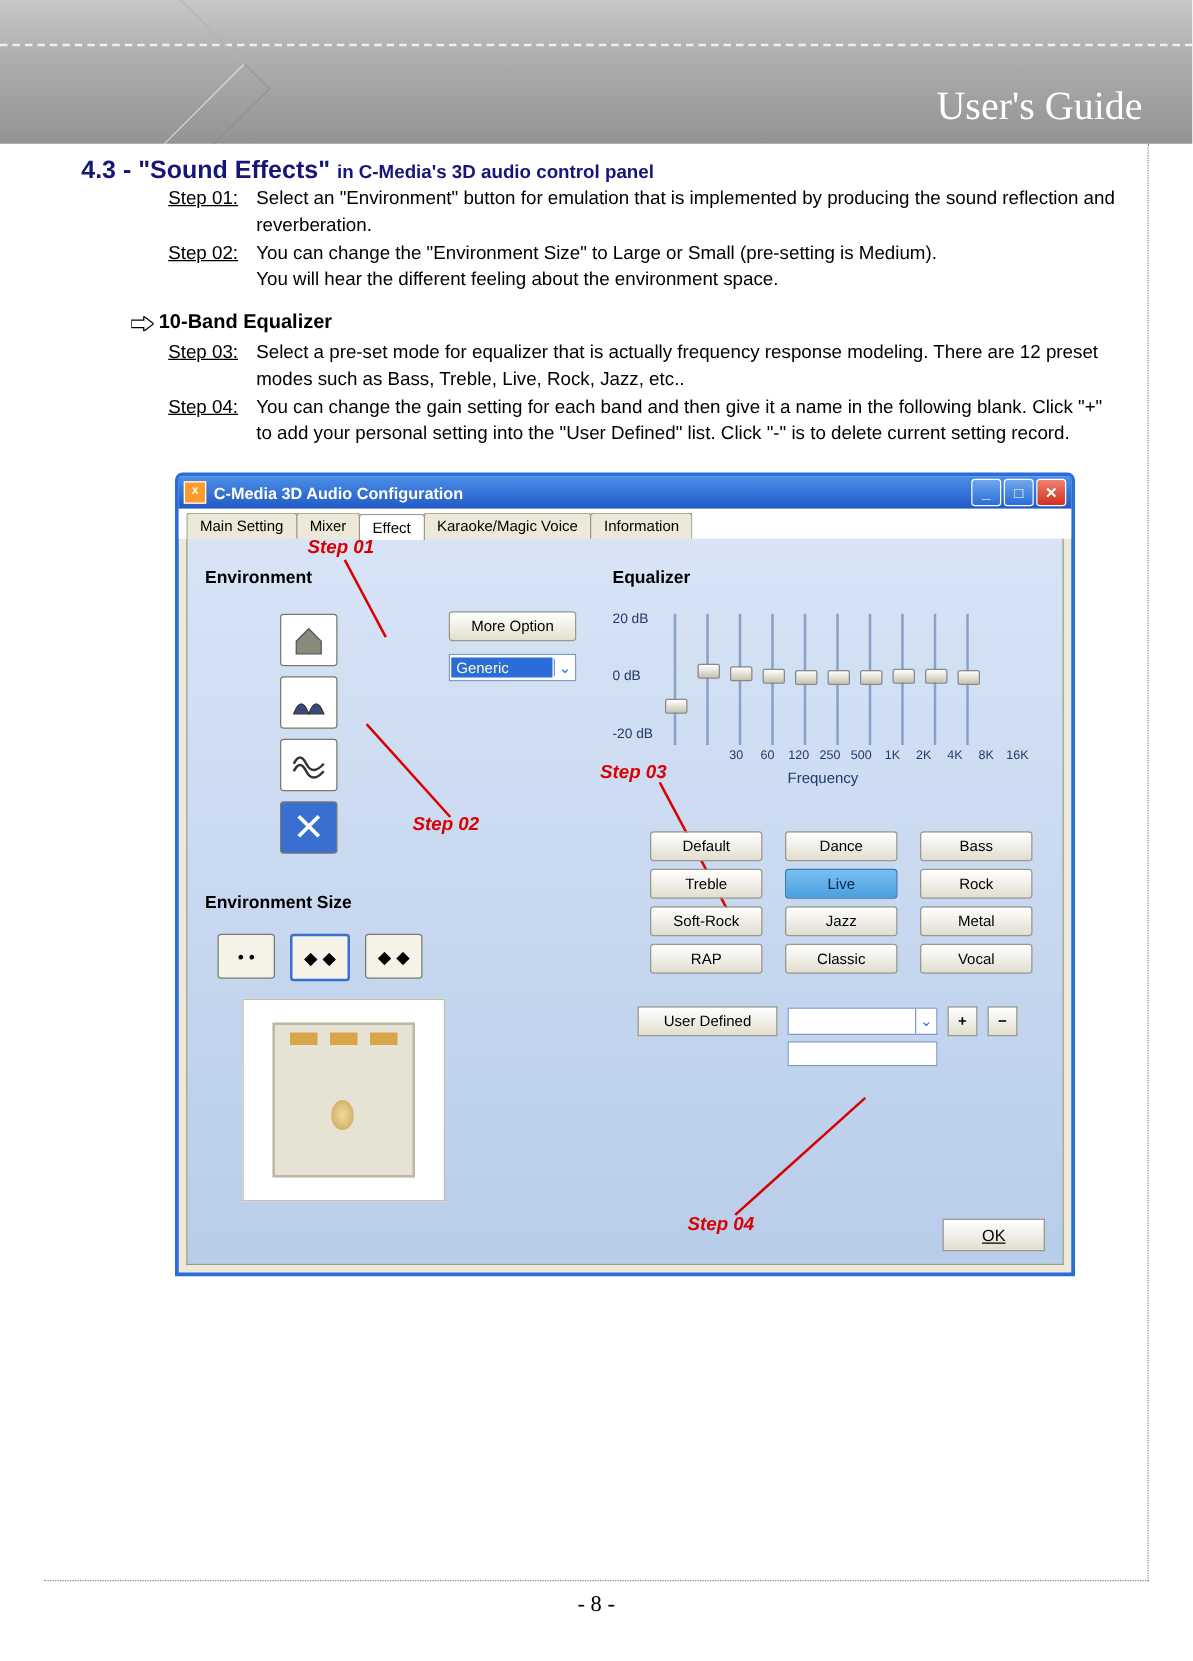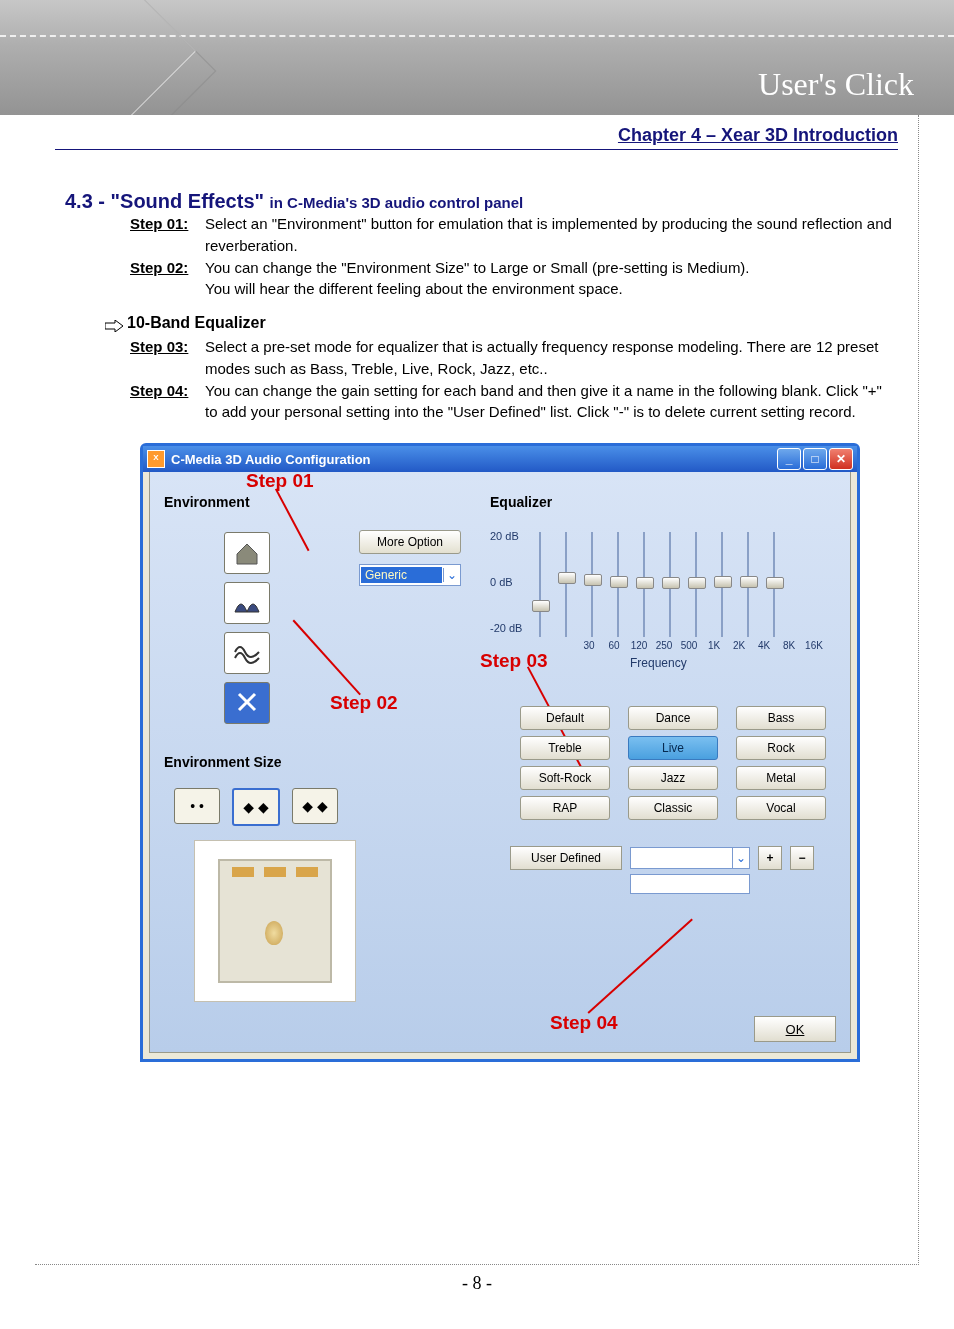--- a/index.html
+++ b/index.html
@@ -85,25 +85,26 @@
   .arrow-icon {
     display:inline-block; width:18px; height:12px; margin-right:4px; vertical-align:middle;
   }
   .step-row {
     display: flex;
     margin-left: 75px;
     font-size: 15px;
     line-height: 1.45;
   }
   .step-label {
-    font-weight: bold;
+    font-weight: normal;
     text-decoration: underline;
     white-space: nowrap;
     margin-right: 10px;
     min-width: 65px;
+    text-align: center;
   }
   .screenshot {
     margin: 20px 0 0 85px;
     width: 720px;
     box-sizing: border-box;
     font-size: 12px;
   }
   .win {
     border: 3px solid #2a6dd8;
     border-radius: 6px 6px 0 0;
@@ -150,21 +151,21 @@
   .panel {
     margin:0 6px 6px 6px;
     border:1px solid #9a9a8a;
     background: linear-gradient(#d8e4f6, #b8cdea);
     padding: 12px 14px 8px 14px;
     position: relative;
     min-height: 560px;
     border-top:none;
   }
   .ann {
-    position:absolute;color:#d80000;font-weight:bold;font-size:19px;
+    position:absolute;color:#d80000;font-weight:bold;font-style:italic;font-size:15px;
   }
   .line {
     position:absolute;background:#d80000;height:1.5px;transform-origin:left center;
   }
   .group-title {
     font-weight:bold;font-size:14px;color:#000;margin-top:12px;
   }
   .env-col { position:absolute; left:14px; top:10px; width:310px;}
   .eq-col  { position:absolute; left:340px; top:10px; width:350px;}
   .env-buttons {
@@ -217,26 +218,25 @@
   .ok-btn{position:absolute;right:14px;bottom:10px;width:80px;height:24px;border:1px solid #9a9a8a;background:linear-gradient(#fff,#e1ded0);display:flex;align-items:center;justify-content:center;font-size:13px;text-decoration:underline;}
   .page-num { text-align:center;font-family:"Times New Roman",serif;font-size:18px;margin-top:6px;}
 </style>
 </head>
 <body>
 
 <div class="page">
 
   <div class="header-band">
     <div class="dash-line"></div>
-    <div class="header-title">User's Click</div>
+    <div class="header-title">User's Guide</div>
   </div>
 
   <div class="content-frame">
 
-    <div class="chapter-line">Chapter 4 – Xear 3D Introduction</div>
 
     <div class="section-title">
       <span>4.3 - "Sound Effects"</span>
       <span class="sub">in C-Media's 3D audio control panel</span>
     </div>
 
     <div class="step-row">
       <div class="step-label">Step 01:</div>
       <div>Select an "Environment" button for emulation that is implemented by producing the sound reflection and reverberation.</div>
     </div>
@@ -267,20 +267,27 @@
     <div class="screenshot">
       <div class="win">
         <div class="titlebar">
           <div class="app-icon">X</div>
           <div>C-Media 3D Audio Configuration</div>
           <div class="spacer"></div>
           <div class="winbtn">_</div>
           <div class="winbtn">□</div>
           <div class="winbtn close">✕</div>
         </div>
+        <div class="tabstrip" id="tabstrip">
+            <div class="tab">Main Setting</div>
+            <div class="tab">Mixer</div>
+            <div class="tab active">Effect</div>
+            <div class="tab">Karaoke/Magic Voice</div>
+            <div class="tab">Information</div>
+          </div>
         <div class="panel">
 
           <div class="ann" style="left:96px;top:-2px;">Step 01</div>
           <div class="line" style="left:126px;top:16px;width:70px;transform:rotate(62deg);"></div>
           <div class="ann" style="left:180px;top:220px;">Step 02</div>
           <div class="line" style="left:210px;top:222px;width:100px;transform:rotate(228deg);"></div>
           <div class="ann" style="left:330px;top:178px;">Step 03</div>
           <div class="line" style="left:378px;top:194px;width:130px;transform:rotate(62deg);"></div>
           <div class="ann" style="left:400px;top:540px;">Step 04</div>
           <div class="line" style="left:438px;top:540px;width:140px;transform:rotate(-42deg);"></div>

